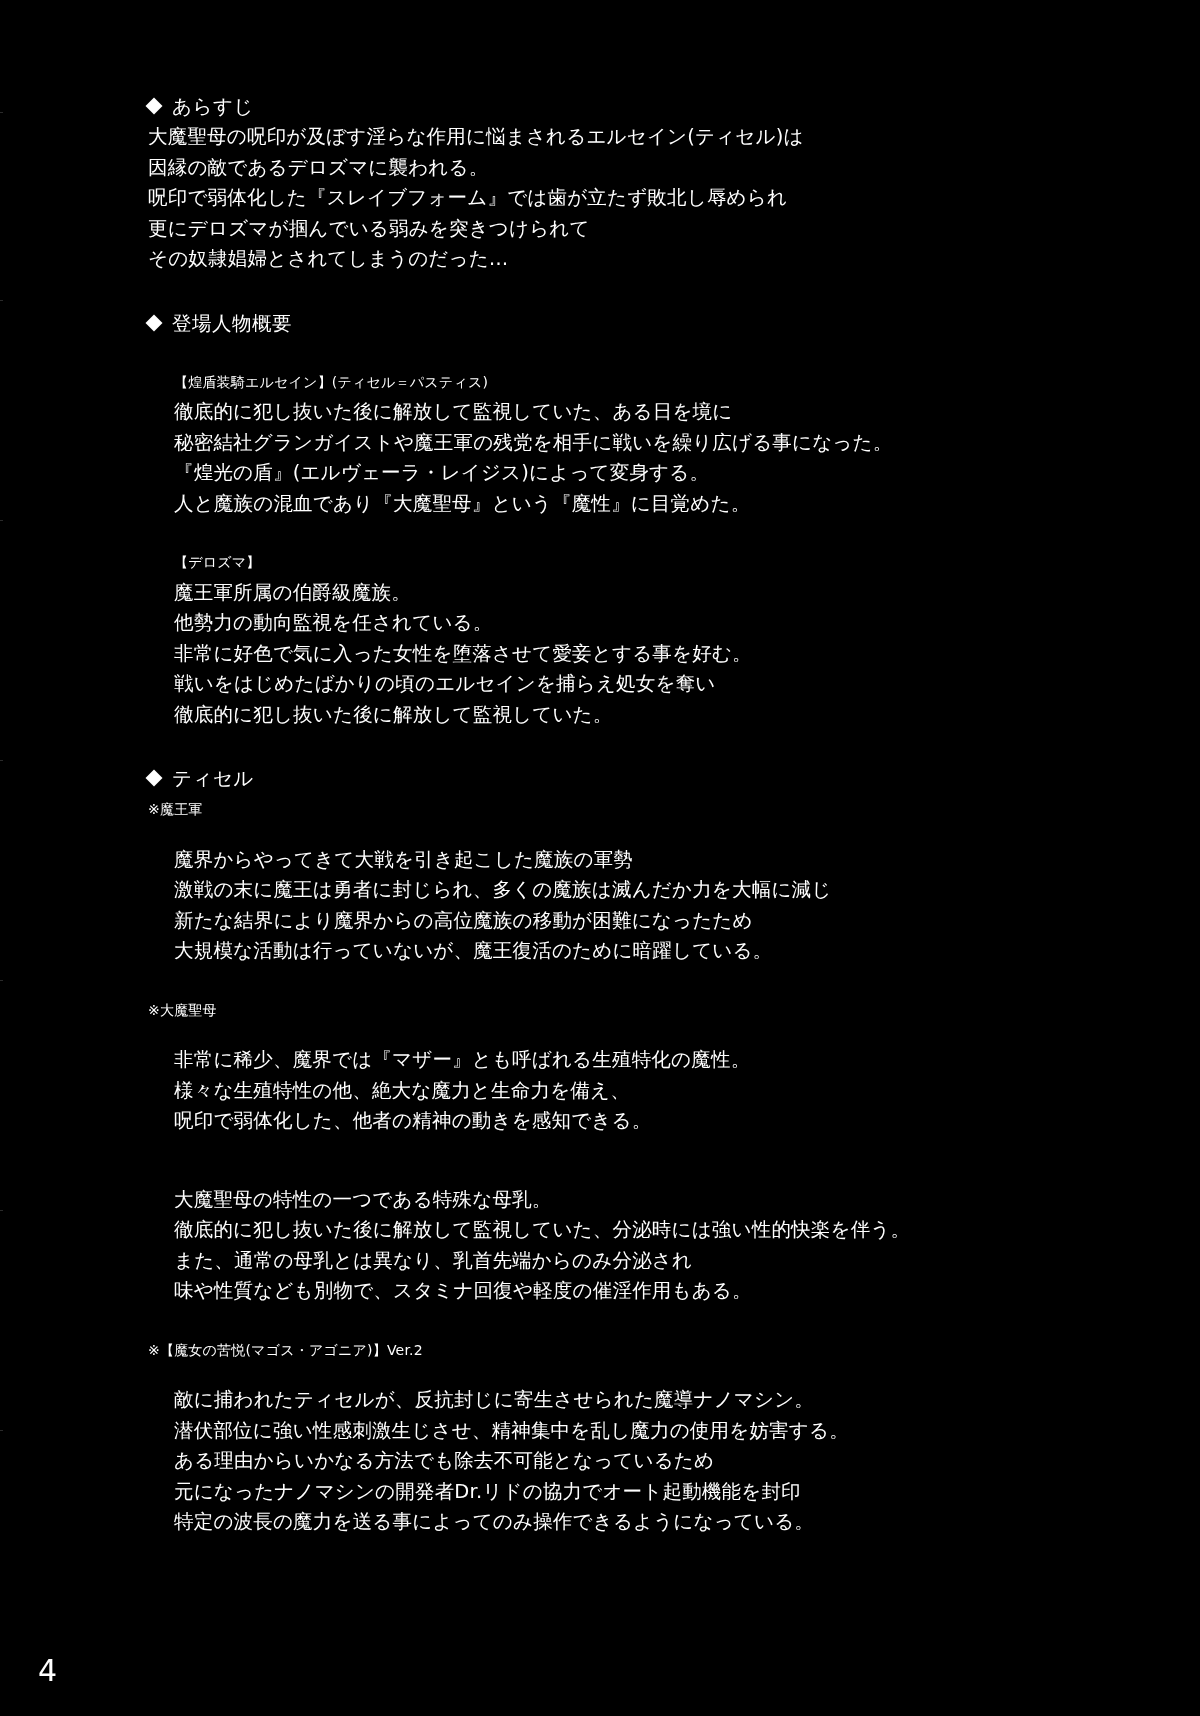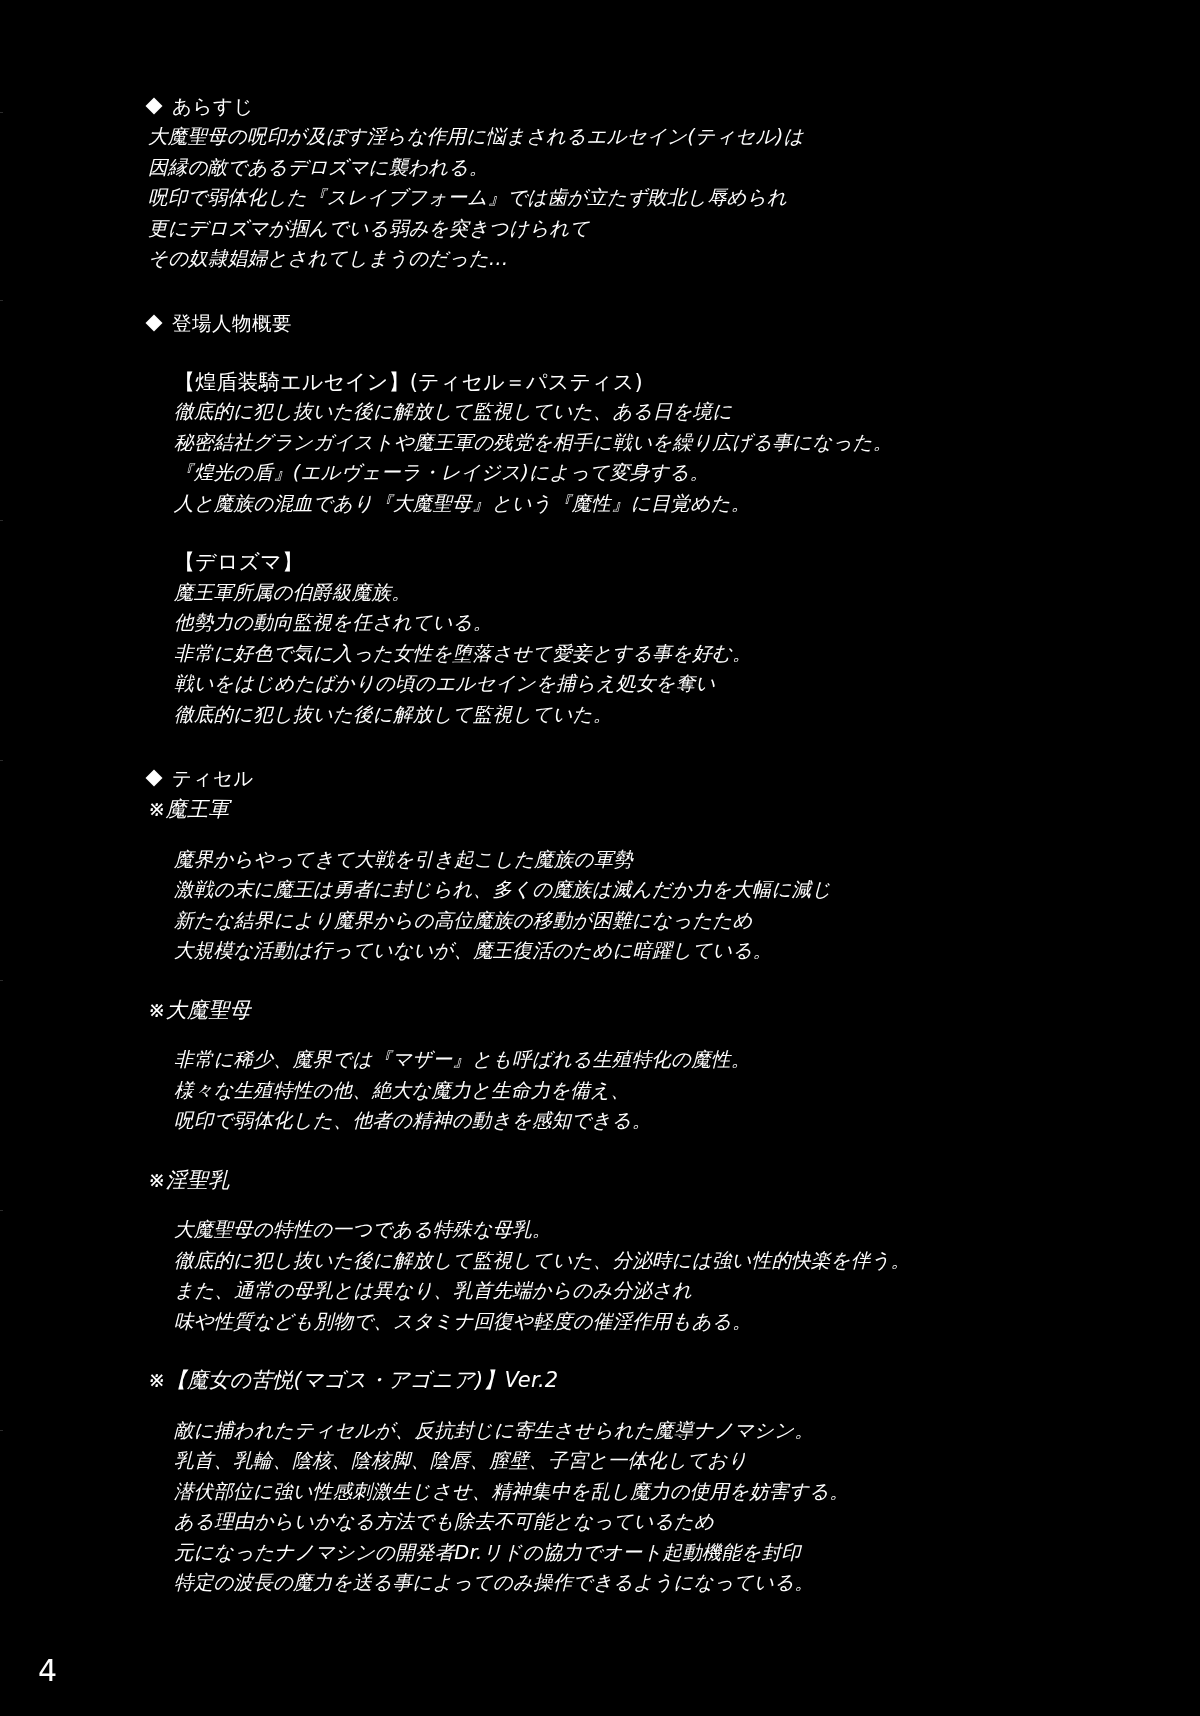--- a/index.html
+++ b/index.html
@@ -45,28 +45,27 @@
     background: #ffffff;
     transform: rotate(45deg);
     margin-right: 12px;
     vertical-align: 1px;
   }
   .lines {
     font-size: 19.5px;
     line-height: 30.5px;
     letter-spacing: 0.2px;
     white-space: nowrap;
-    font-style: italic;
   }
   .indent1 { padding-left: 26px; }
   .indent2 { padding-left: 26px; margin-top: 20px; }
   .gap-md { height: 28px; }
   .gap-lg { height: 34px; }
   .sub-head {
-    font-size: 21px;
+    font-size: 14px;
     line-height: 30.5px;
     letter-spacing: 0.2px;
     white-space: nowrap;
   }
   .page-num {
     position: absolute;
     left: 38px;
     bottom: 28px;
     font-size: 30px;
     color: #ffffff;
@@ -174,36 +173,34 @@
         <div class="indent2">
           <div>非常に稀少、魔界では『マザー』とも呼ばれる生殖特化の魔性。</div>
           <div>様々な生殖特性の他、絶大な魔力と生命力を備え、</div>
           <div>呪印で弱体化した、他者の精神の動きを感知できる。</div>
         </div>
       </div>
 
       <div class="gap-md"></div>
 
       <div class="lines">
-        <div class="sub-head">※淫聖乳</div>
         <div class="indent2">
           <div>大魔聖母の特性の一つである特殊な母乳。</div>
           <div>徹底的に犯し抜いた後に解放して監視していた、分泌時には強い性的快楽を伴う。</div>
           <div>また、通常の母乳とは異なり、乳首先端からのみ分泌され</div>
           <div>味や性質なども別物で、スタミナ回復や軽度の催淫作用もある。</div>
         </div>
       </div>
 
       <div class="gap-md"></div>
 
       <div class="lines">
         <div class="sub-head">※【魔女の苦悦(マゴス・アゴニア)】Ver.2</div>
         <div class="indent2">
           <div>敵に捕われたティセルが、反抗封じに寄生させられた魔導ナノマシン。</div>
-          <div>乳首、乳輪、陰核、陰核脚、陰唇、膣壁、子宮と一体化しており</div>
           <div>潜伏部位に強い性感刺激生じさせ、精神集中を乱し魔力の使用を妨害する。</div>
           <div>ある理由からいかなる方法でも除去不可能となっているため</div>
           <div>元になったナノマシンの開発者Dr.リドの協力でオート起動機能を封印</div>
           <div>特定の波長の魔力を送る事によってのみ操作できるようになっている。</div>
         </div>
       </div>
     </div>
 
   </div>
 

